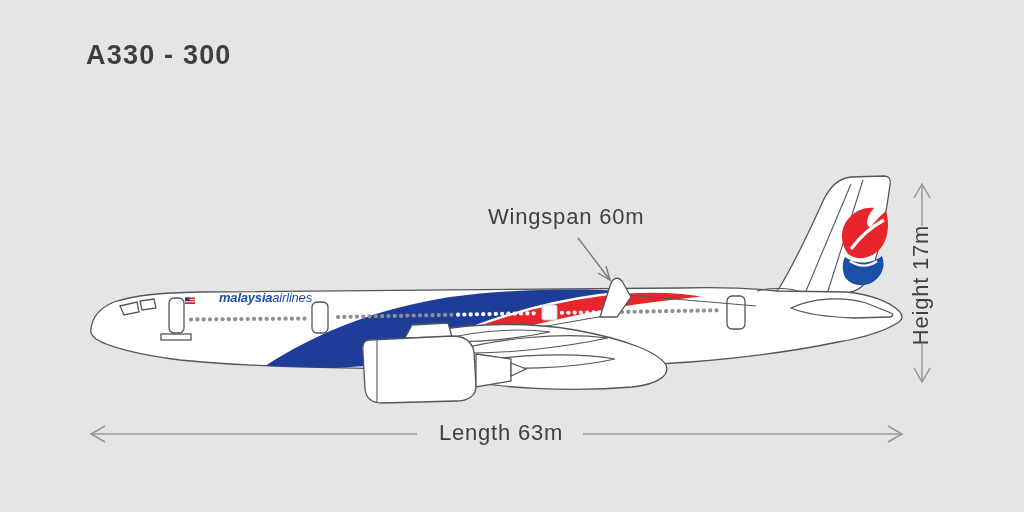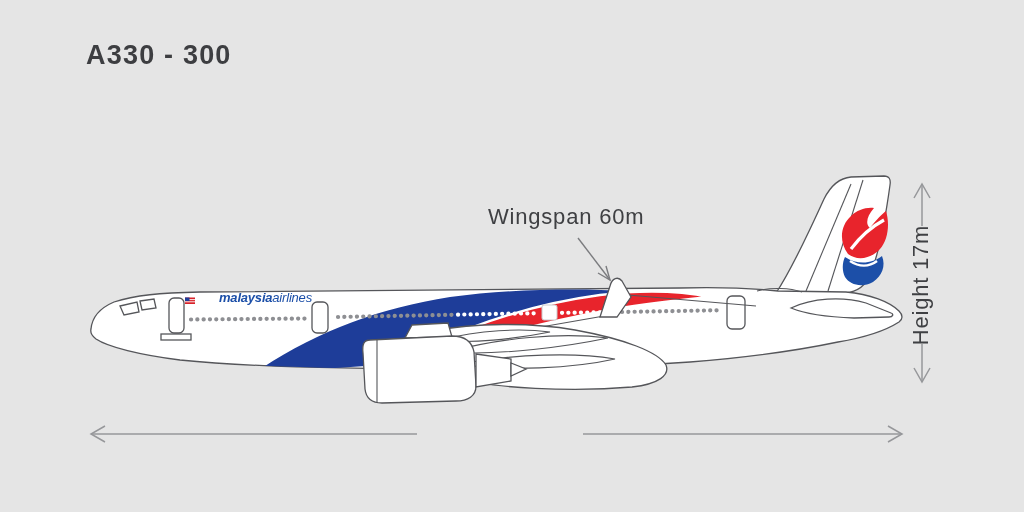--- a/index.html
+++ b/index.html
@@ -121,15 +121,16 @@
     </g>
     <g>
       <line class="pointer" x1="578" y1="238" x2="610" y2="280"></line>
       <path class="pointer" d="M 606,266 L 610,280 L 598,273"></path>
     </g>
   </svg>
 
   <div class="brand"><span class="b">malaysia</span><span>airlines</span></div>
 
   <div class="dim-label wingspan">Wingspan 60m</div>
+  <div class="dim-label length">Length 63m</div>
   <div class="dim-label height">Height 17m</div>
 
 </div>
 
 </body></html>

